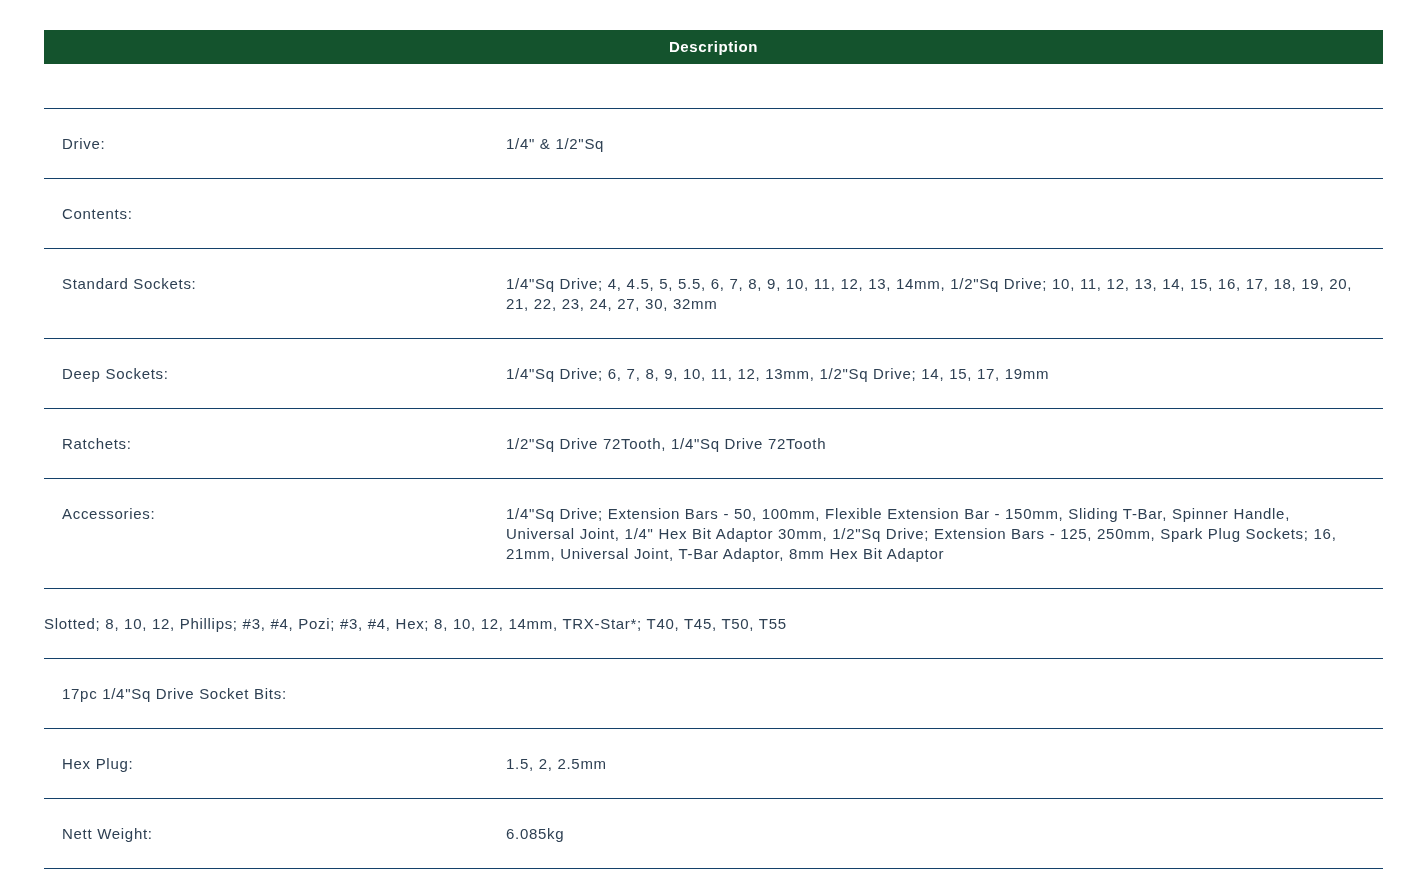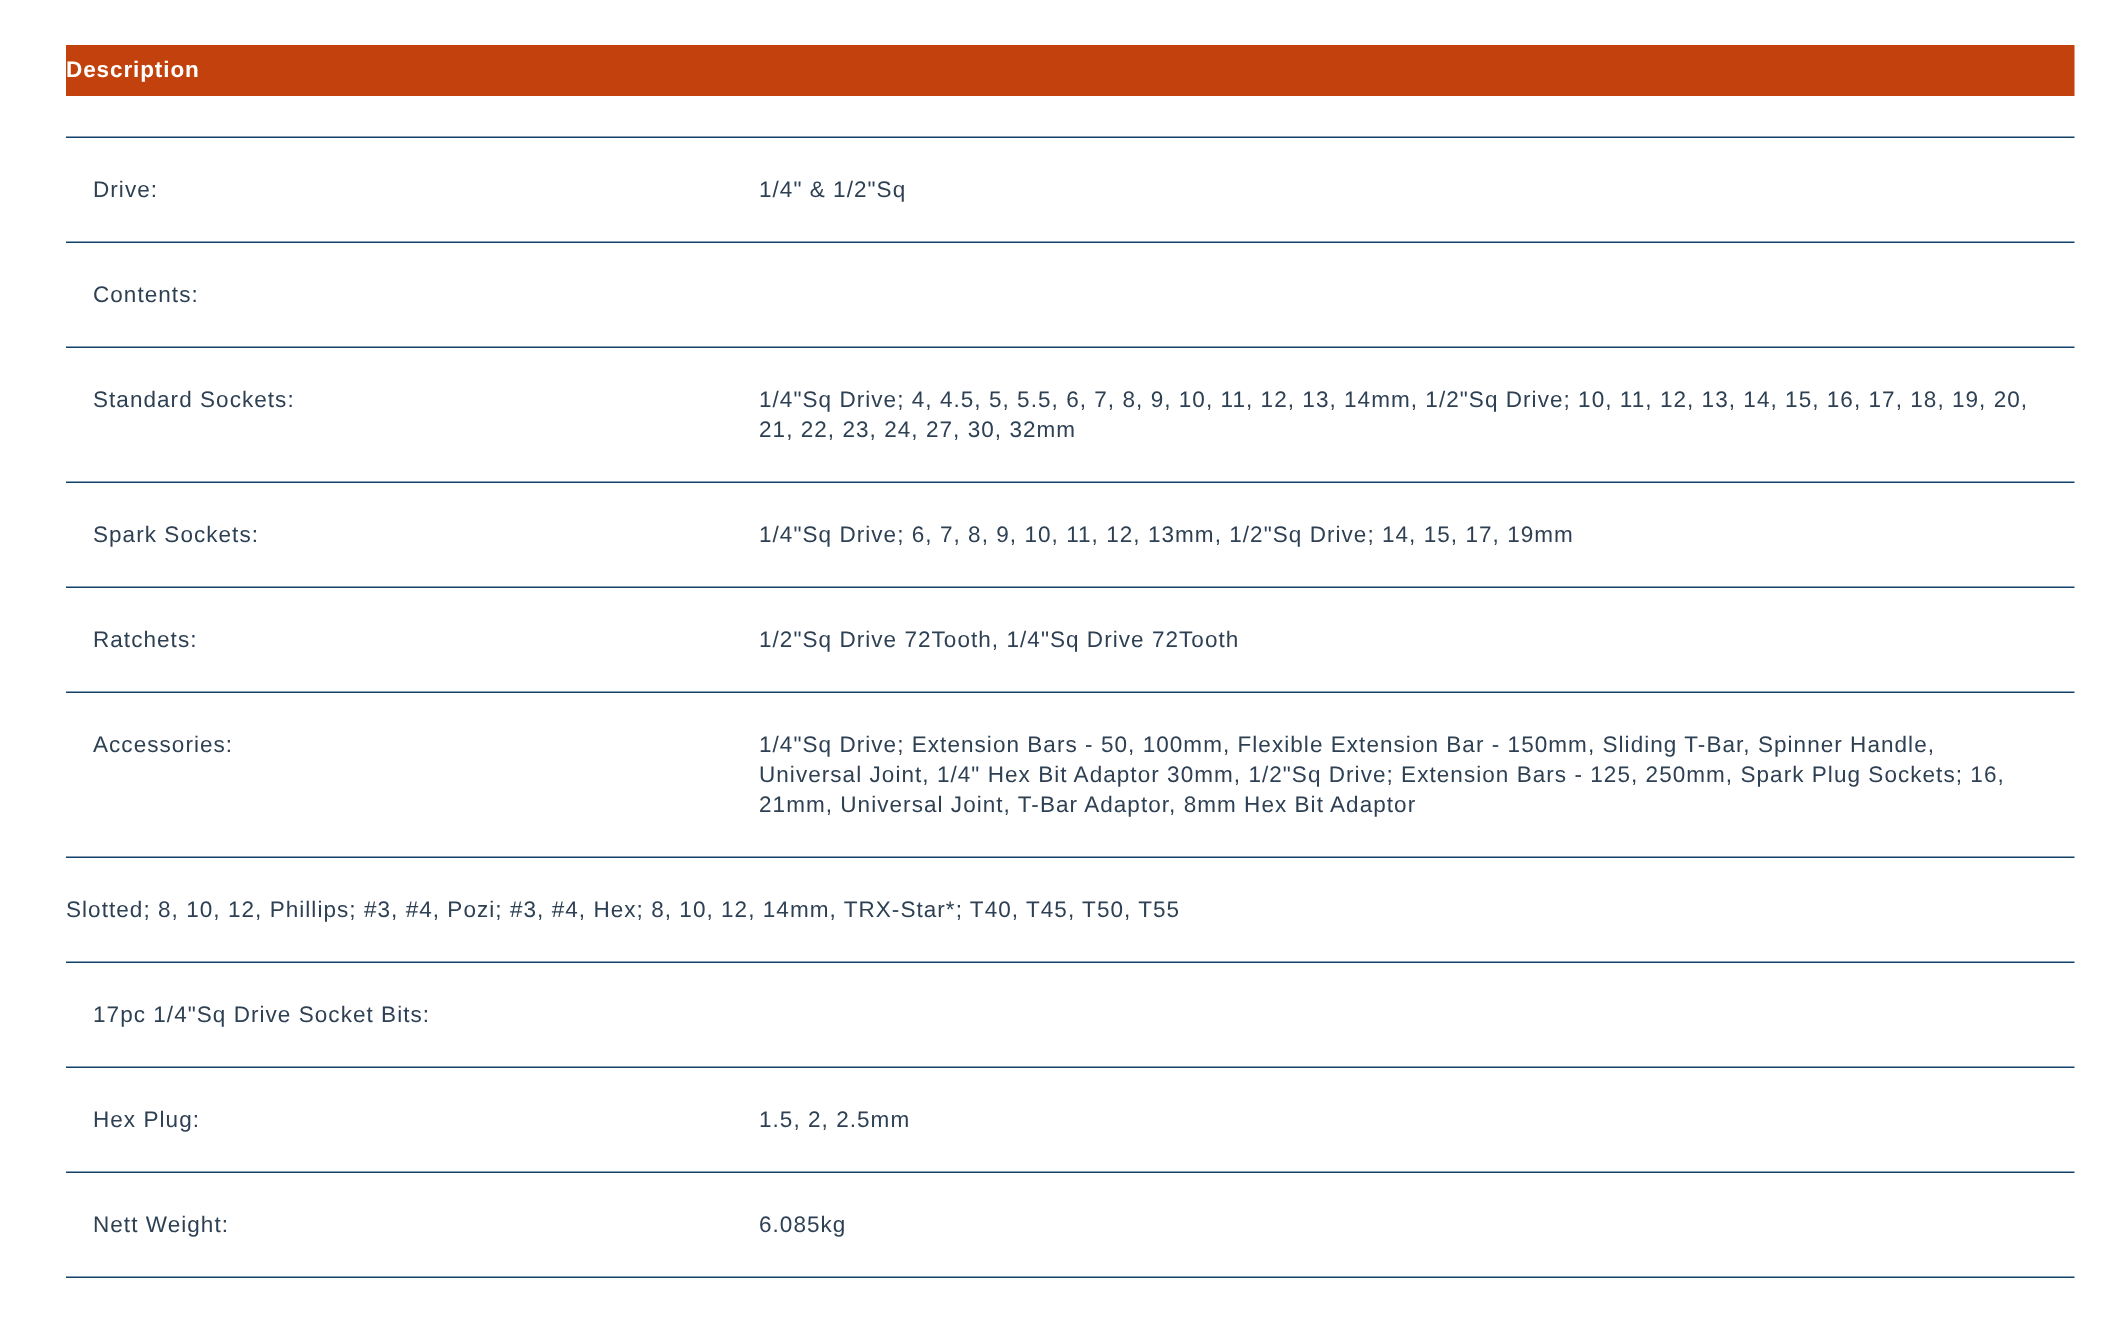--- a/index.html
+++ b/index.html
@@ -18,44 +18,44 @@
   }
   
   .tabbar {
     display: flex;
     gap: 12px;
     height: 34px;
   }
   .tab {
     flex: 1;
     position: relative;
-    background: #c2410c;
+    background: #14532d;
     color: #ffffff;
     font-size: 15px;
     font-weight: bold;
     letter-spacing: 0.6px;
-    text-align: left;
+    text-align: center;
     line-height: 34px;
     cursor: pointer;
     white-space: nowrap;
   }
   .tab.active::after {
     content: "";
     position: absolute;
     left: 50%;
     top: 34px;
     margin-left: -22px;
     width: 0; height: 0;
     border-left: 22px solid transparent;
     border-right: 22px solid transparent;
     border-top: 22px solid #1a2746;
   }
   
   .spec-table {
-    margin-top: 27px;
+    margin-top: 44px;
     border-top: 1.5px solid #14416a;
   }
   .spec-row {
     display: flex;
     align-items: flex-start;
     border-bottom: 1.5px solid #14416a;
     padding: 25px 0 24px 0;
   }
   .spec-label {
     width: 462px;
@@ -92,21 +92,21 @@
       <div class="spec-label">Contents:</div>
       <div class="spec-value"></div>
     </div>
 
     <div class="spec-row">
       <div class="spec-label">Standard Sockets:</div>
       <div class="spec-value">1/4"Sq Drive; 4, 4.5, 5, 5.5, 6, 7, 8, 9, 10, 11, 12, 13, 14mm, 1/2"Sq Drive; 10, 11, 12, 13, 14, 15, 16, 17, 18, 19, 20, 21, 22, 23, 24, 27, 30, 32mm</div>
     </div>
 
     <div class="spec-row">
-      <div class="spec-label">Spark Sockets:</div>
+      <div class="spec-label">Deep Sockets:</div>
       <div class="spec-value">1/4"Sq Drive; 6, 7, 8, 9, 10, 11, 12, 13mm, 1/2"Sq Drive; 14, 15, 17, 19mm</div>
     </div>
 
     <div class="spec-row">
       <div class="spec-label">Ratchets:</div>
       <div class="spec-value">1/2"Sq Drive 72Tooth, 1/4"Sq Drive 72Tooth</div>
     </div>
 
     <div class="spec-row">
       <div class="spec-label">Accessories:</div>

